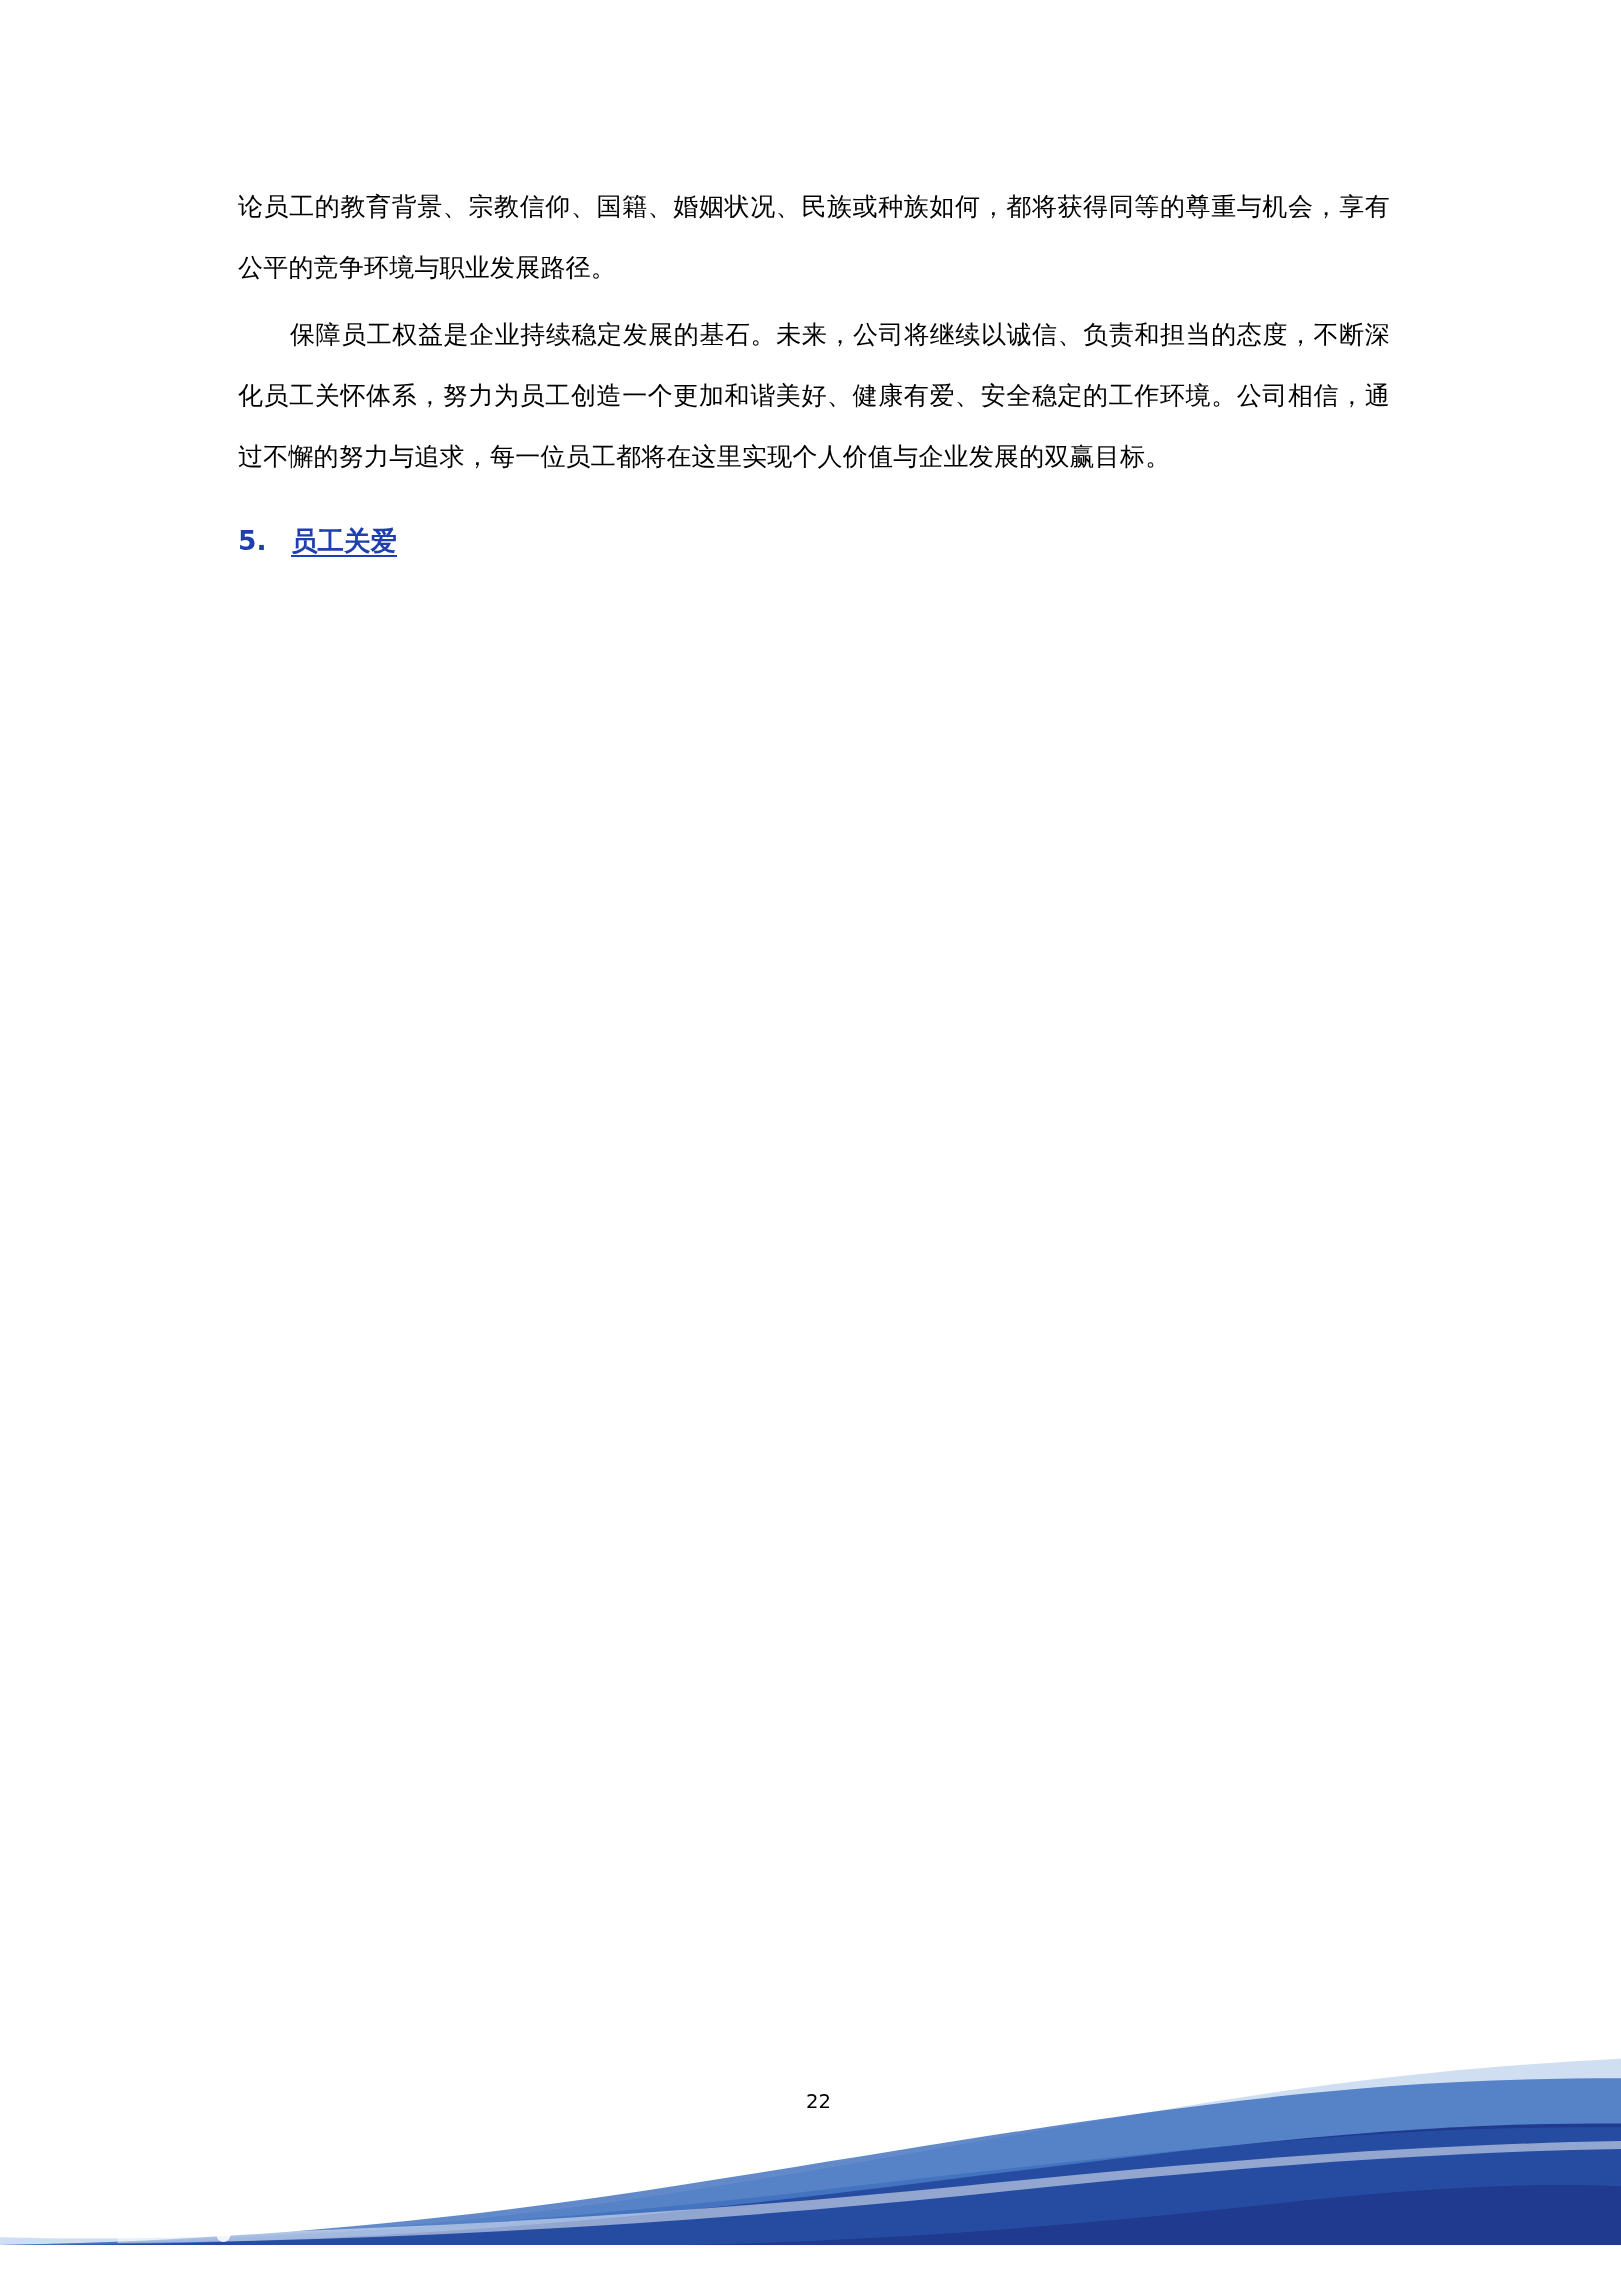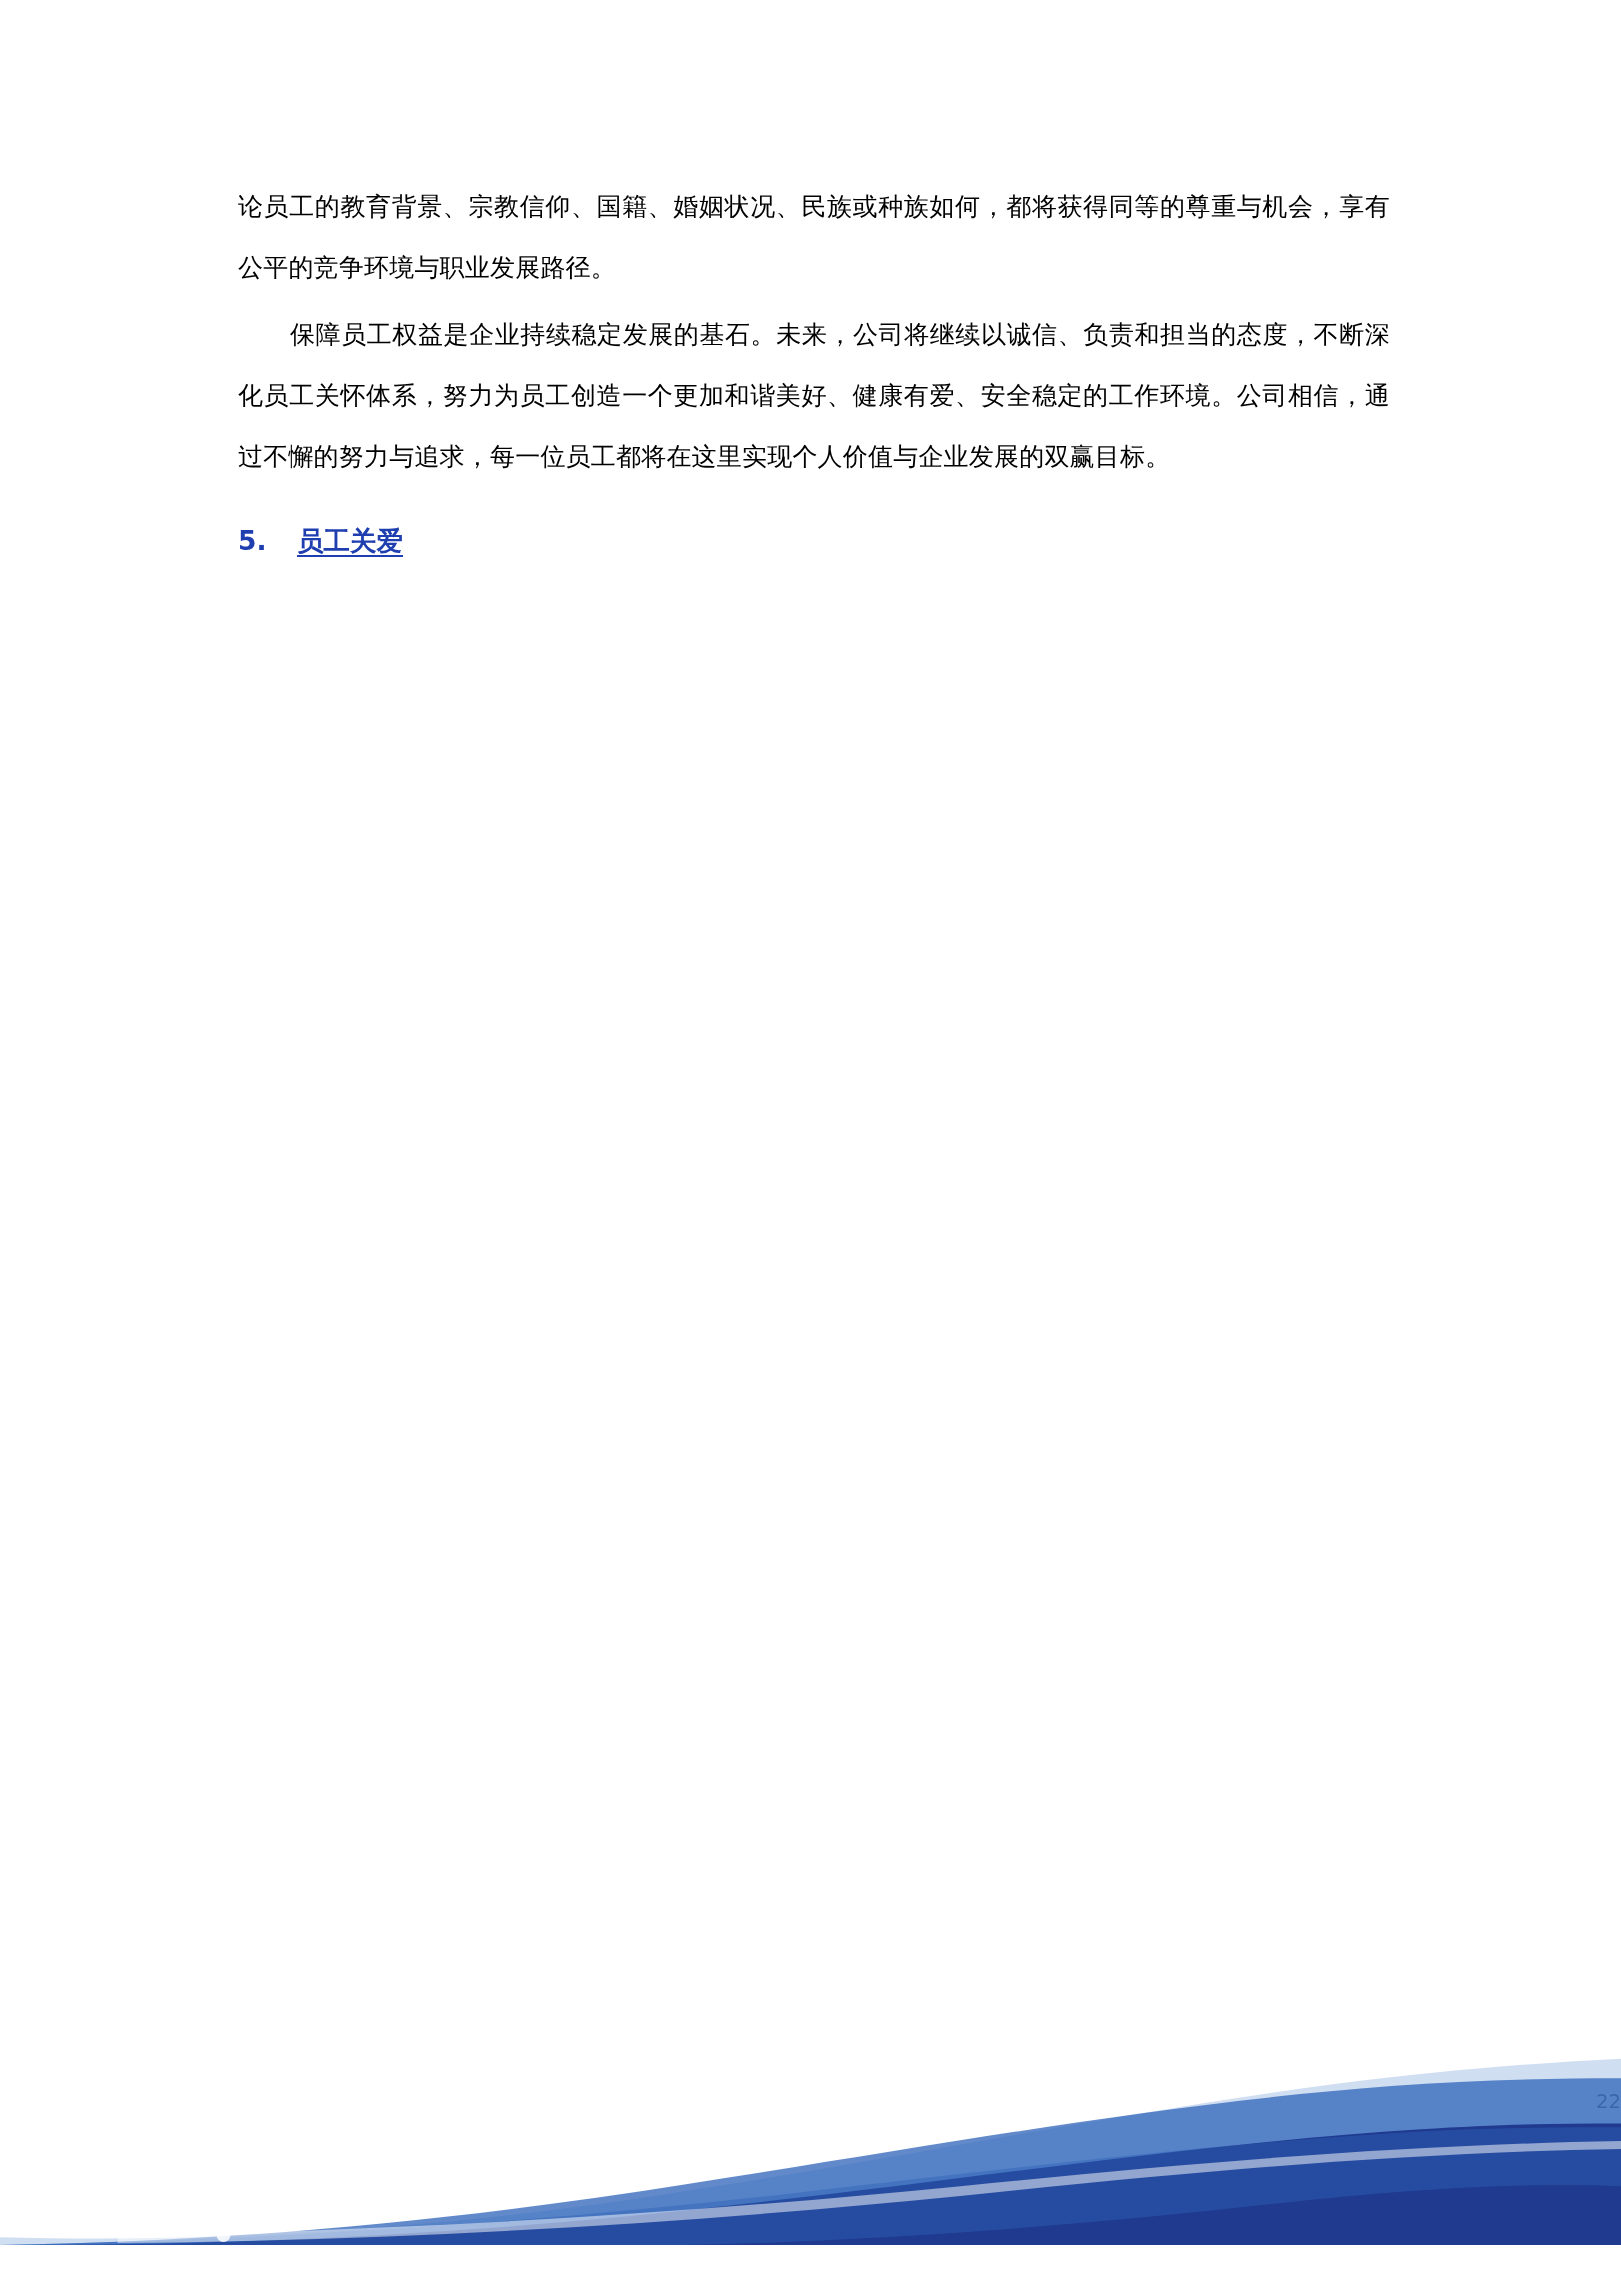--- a/index.html
+++ b/index.html
@@ -44,28 +44,27 @@
     font-weight: bold;
     color: #1F3FB0;
   }
   .section-heading .num {
     width: 53px;
     flex: 0 0 53px;
   }
   .section-heading .title {
     text-decoration: underline;
     text-underline-offset: 4.9px;
-    margin-left: 6px;
   }
   .page-number {
     position: absolute;
     left: 16px;
     right: 0;
     top: 2090px;
-    text-align: right;
+    text-align: center;
     font-family: "DejaVu Sans", sans-serif;
     font-size: 19.6px;
     color: #000000;
   }
   .footer-art {
     position: absolute;
     left: 0;
     bottom: 0;
     width: 1621px;
     height: 255px;

